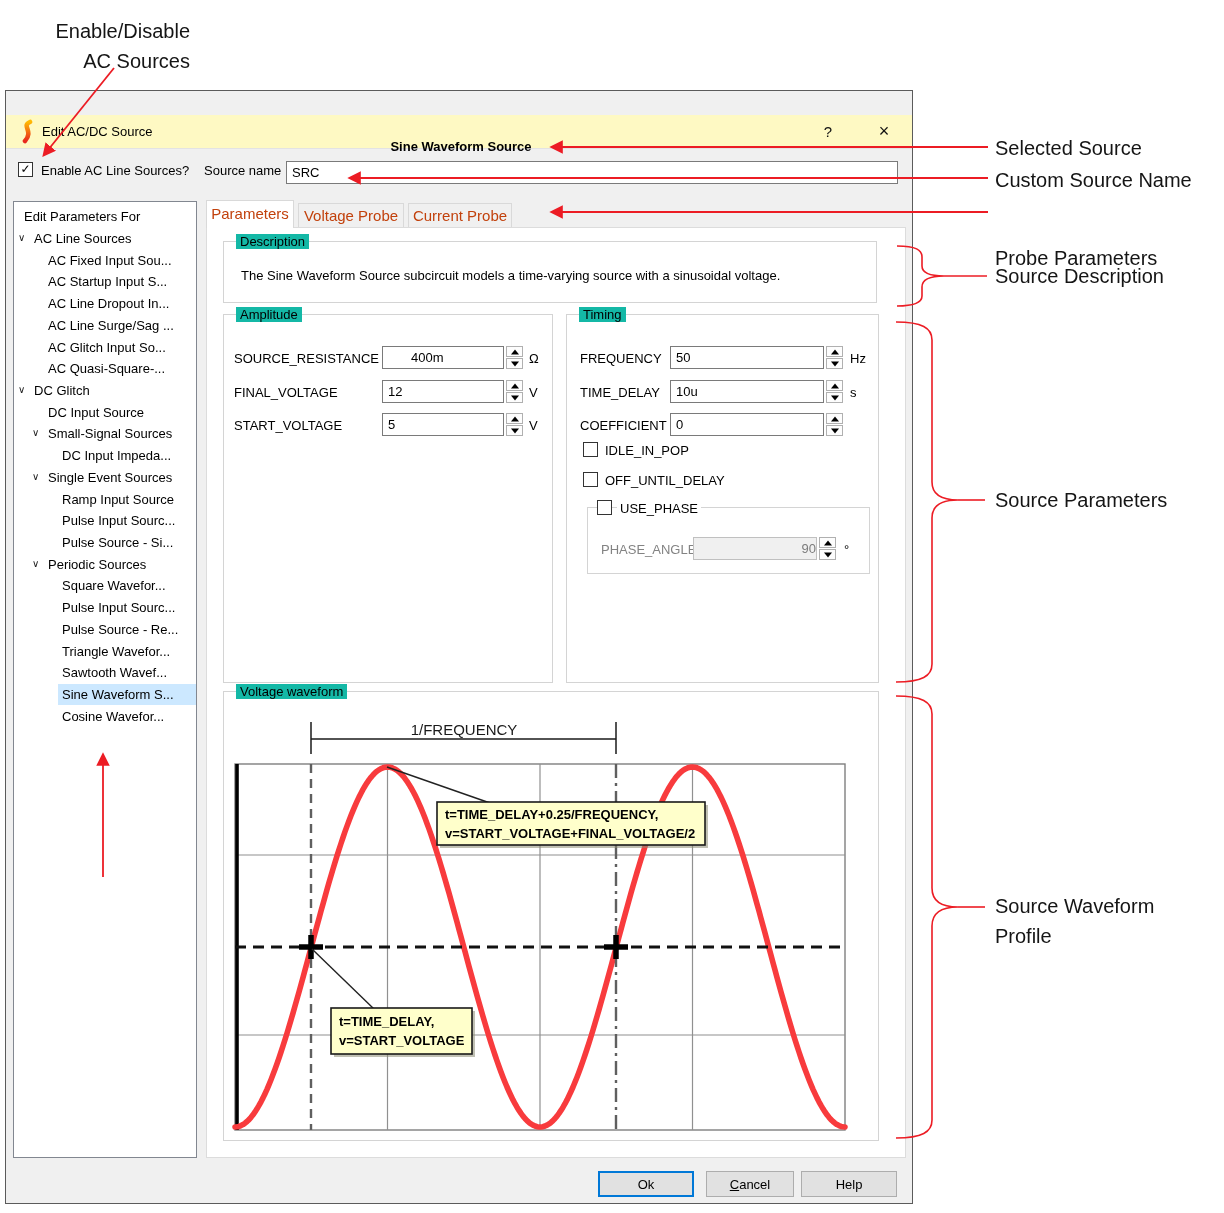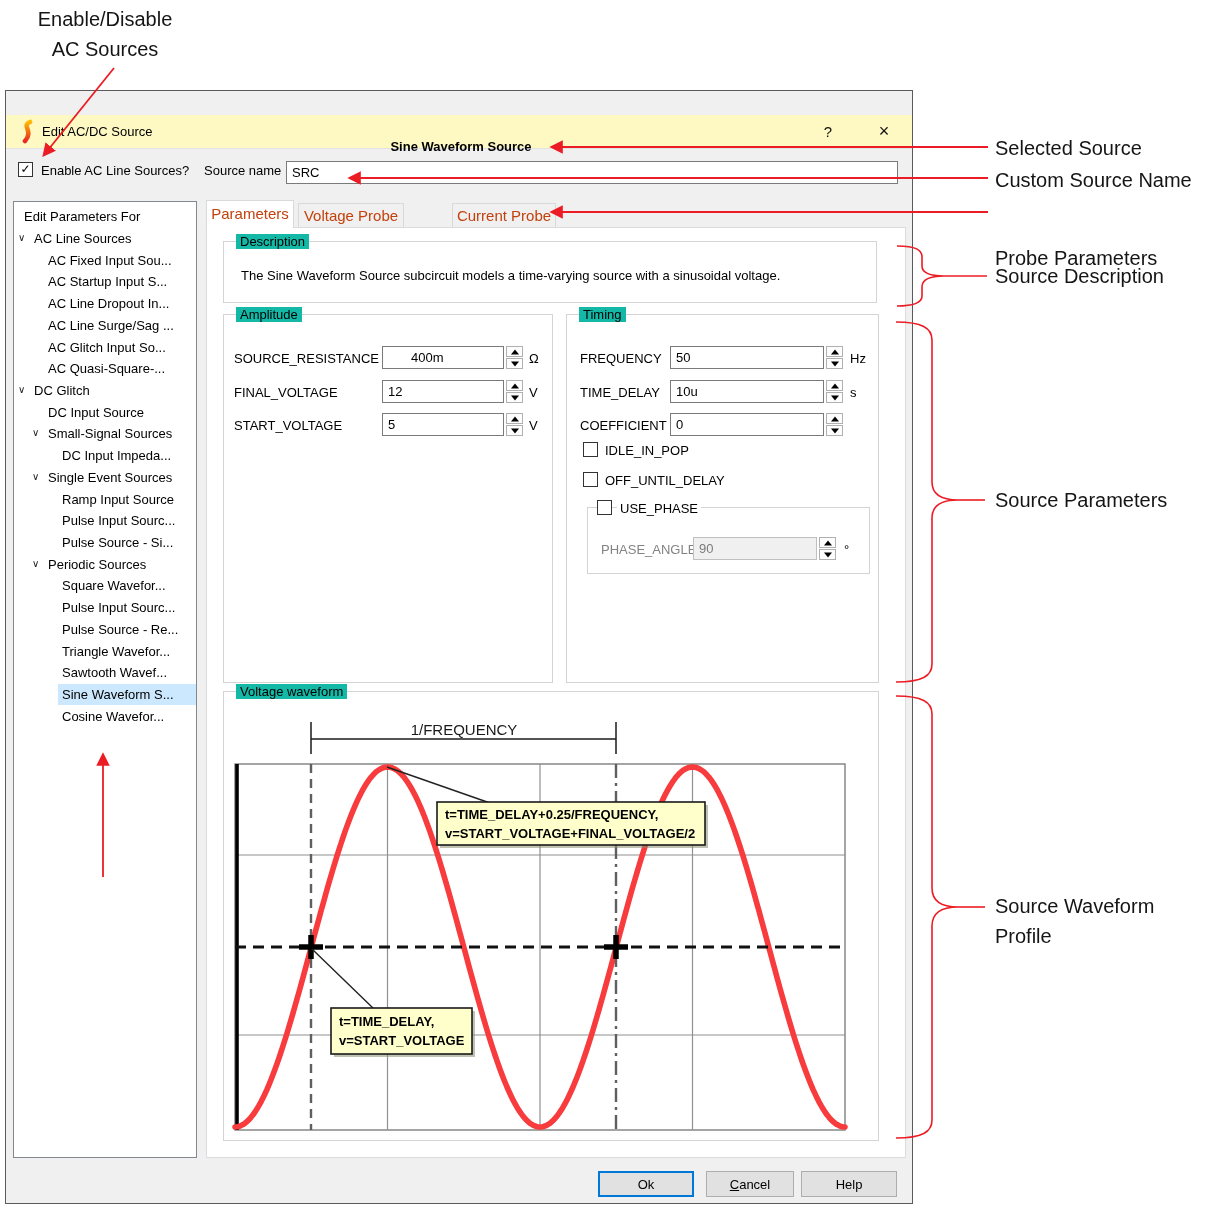--- a/index.html
+++ b/index.html
@@ -17,21 +17,21 @@
   #btn-help{left:802px;}
   #btn-close{left:858px;font-size:18px;}
 
   #dlg-title{position:absolute;left:200px;top:48px;width:510px;text-align:center;font-size:13px;font-weight:bold;color:#000;}
 
   
   .cb{position:absolute;width:15px;height:15px;background:#fff;border:1px solid #333;box-sizing:border-box;text-align:center;line-height:13px;font-size:12px;color:#000;}
 
   .lbl{position:absolute;font-size:13px;color:#000;white-space:nowrap;}
   .field{position:absolute;height:23px;border:1px solid #7a7a7a;background:#fff;font-family:"Liberation Sans",sans-serif;font-size:13px;color:#000;padding:0 0 0 5px;box-sizing:border-box;}
-  .field:disabled,.field.dis{background:#f0f0f0;color:#7c7c7c;border-color:#c0c0c0;}
+  .field:disabled,.field.dis{background:#f0f0f0;color:#7c7c7c;border-color:#c0c0c0;text-align:right;}
 
   
   .spin{position:absolute;width:17px;height:23px;}
   .sb{position:absolute;left:0;width:17px;height:11px;background:#fdfdfd;border:1px solid #b0b0b0;box-sizing:border-box;}
   .sb.up{top:0;}.sb.dn{top:12px;}
   .tri{position:absolute;left:50%;top:50%;transform:translate(-50%,-50%);width:0;height:0;}
   .tri.up{border-left:4px solid transparent;border-right:4px solid transparent;border-bottom:5px solid #000;}
   .tri.dn{border-left:4px solid transparent;border-right:4px solid transparent;border-top:5px solid #000;}
 
   
@@ -64,21 +64,21 @@
   
   #overlay{position:absolute;left:0;top:0;width:1224px;height:1213px;z-index:60;pointer-events:none;}
 
   svg text{font-family:"Liberation Sans",sans-serif;}
 </style>
 </head>
 <body>
 
 <div id="stage">
 
-  <div class="ann center" style="left:20px;top:4px;width:170px;">
+  <div class="ann center" style="left:20px;top:16px;width:170px;text-align:right;">
     <div>Enable/Disable</div>
     <div>AC Sources</div>
   </div>
   <div class="ann" style="left:995px;top:133px;">Selected Source</div>
   <div class="ann" style="left:995px;top:165px;">Custom Source Name</div>
   <div class="ann" style="left:995px;top:199px;margin-top:44px;">Probe Parameters</div>
   <div class="ann" style="left:995px;top:261px;">Source Description</div>
   <div class="ann" style="left:995px;top:485px;">Source Parameters</div>
   <div class="ann" style="left:995px;top:891px;">
     <div>Source Waveform</div>
@@ -188,21 +188,21 @@
           <i class="hl"></i>
           <span class="tlabel ch1">Sine Waveform S...</span>
         </div>
       <div class="titem" style="top:504px">
           <span class="tlabel ch1">Cosine Wavefor...</span>
         </div>
     </div>
 
     <div class="tab active" style="left:200px;width:88px;">Parameters</div>
     <div class="tab inactive" style="left:292px;width:106px;">Voltage Probe</div>
-    <div class="tab inactive" style="left:402px;width:104px;margin-left:44px;">Current Probe</div>
+    <div class="tab inactive" style="left:402px;width:104px;">Current Probe</div>
     <div id="tabpanel"></div>
 
     <div class="group" style="left:217px;top:150px;width:654px;height:62px;z-index:6;">
       <span class="glabel">Description</span>
       <div class="lbl" style="left:17px;top:26px;">The Sine Waveform Source subcircuit models a time-varying source with a sinusoidal voltage.</div>
     </div>
 
     <div class="group" style="left:217px;top:223px;width:330px;height:369px;z-index:6;">
       <span class="glabel">Amplitude</span>
 

